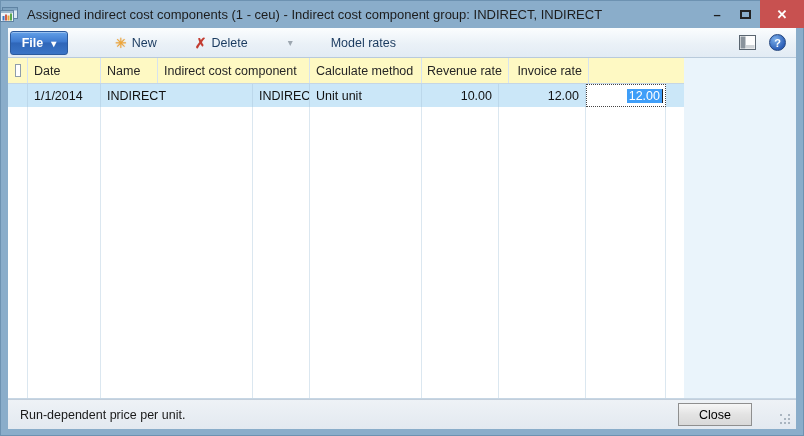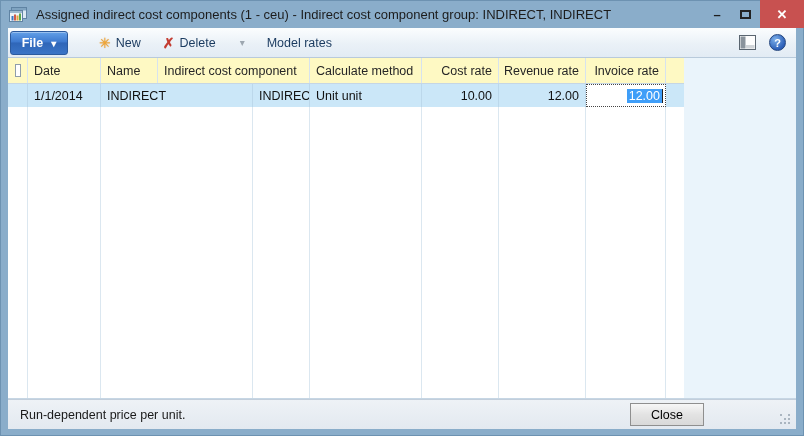--- a/index.html
+++ b/index.html
@@ -7,21 +7,21 @@
   body { font-family:"Liberation Sans", sans-serif; }
 
   .window{
     position:relative; width:804px; height:436px;
     background:#8aadca; overflow:hidden;
     box-shadow:0 0 0 1px #6d92b1 inset;
   }
 
   
   .titlebar{
-    height:28px; display:flex; align-items:center; padding-left:9px;
+    height:28px; display:flex; align-items:center; padding-left:0;
   }
   .app-icon{ width:18px; height:15px; margin-right:9px; flex:0 0 auto; }
   .title{
     flex:1 1 auto; font-size:13px; color:#1c1c1c; white-space:nowrap;
     overflow:hidden;
   }
   .cap{
     display:flex; align-items:center; justify-content:center;
     height:28px; color:#1e1e1e; font-size:13px; cursor:default;
   }
@@ -29,21 +29,21 @@
   .cap-max{ width:30px; }
   .maxbox{ width:11px; height:9px; border:2px solid #222; display:inline-block; background:transparent; }
   .cap-close{
     width:44px; background:#c85150; color:#fff; font-weight:bold; font-size:13px;
   }
 
   
   .toolbar{
     height:30px; margin:0 8px; background:linear-gradient(#fbfdfe,#eaf1f7 55%,#e2ebf4);
     border-bottom:1px solid #b8cadb; display:flex; align-items:center; padding:9px 2px;
-    color:#1a3a5f; font-size:12.5px;
+    color:#1a3a5f; font-size:12.5px;gap:16px;
   }
   .file-btn{
     width:58px; height:24px; margin-right:20px; border:1px solid #2b5a9e; border-radius:3px;
     background:linear-gradient(#63a0e8,#3d79cf 45%,#2f66b8 50%,#3a74c6);
     box-shadow:0 1px 0 rgba(255,255,255,.35) inset;
     color:#fff; font-size:12.5px; font-weight:bold;
     display:flex; align-items:center; justify-content:center; gap:8px;
     font-family:"Liberation Sans", sans-serif; cursor:default;
   }
   .file-btn .dd{ font-size:10px; margin-top:1px; }
@@ -96,21 +96,21 @@
     background:#fff !important; border:1px dotted #444 !important; padding:0 2px !important;
     justify-content:flex-end;
   }
   .sel-text{ background:#3f9ef8; color:#fff; padding:0 2px; font-size:12.5px; }
   .caret{ width:1px; height:14px; background:#222; display:inline-block; }
 
   
   .statusbar{
     height:30px; margin:0 8px; background:linear-gradient(#eef2f6,#e3e9f0);
     border-top:1px solid #c2cedb; display:flex; align-items:center; padding:0 4px 0 12px;
-    font-size:12.5px; color:#1a1a1a;gap:48px;
+    font-size:12.5px; color:#1a1a1a;
   }
   .close-btn{
     margin-left:auto; margin-right:28px; width:74px; height:23px;
     border:1px solid #8f8f8f; background:linear-gradient(#f7f7f7,#e3e3e3 50%,#d9d9d9);
     font-size:12.5px; color:#000; font-family:"Liberation Sans", sans-serif; cursor:default;
   }
   .grip{ position:relative; width:12px; height:14px; align-self:flex-end; margin-bottom:3px; }
   .grip::before{
     content:""; position:absolute; left:0; top:0; width:2px; height:2px; background:#aab5c0;
     box-shadow:8px 0 0 #aab5c0, 8px 4px 0 #aab5c0, 8px 8px 0 #aab5c0,
@@ -181,21 +181,20 @@
     <div class="grid">
 
       <div class="ghead">
         <div class="c w-gutter">
             <span class="chk"></span>
           </div>
         <div class="c w-date">Date</div>
         <div class="c w-name">Name</div>
         <div class="c w-icc">Indirect cost component</div>
         <div class="c w-method">Calculate method</div>
-        <div class="c w-cost num">Cost rate</div>
         <div class="c w-rev num">Revenue rate</div>
         <div class="c w-inv num">Invoice rate</div>
         <div class="c w-fill"></div>
       </div>
 
       <div class="grow">
         <div class="c w-gutter"></div>
         <div class="c w-date">1/1/2014</div>
         <div class="c w-icc">INDIRECT</div>
         <div class="c w-name">INDIRECT</div>

